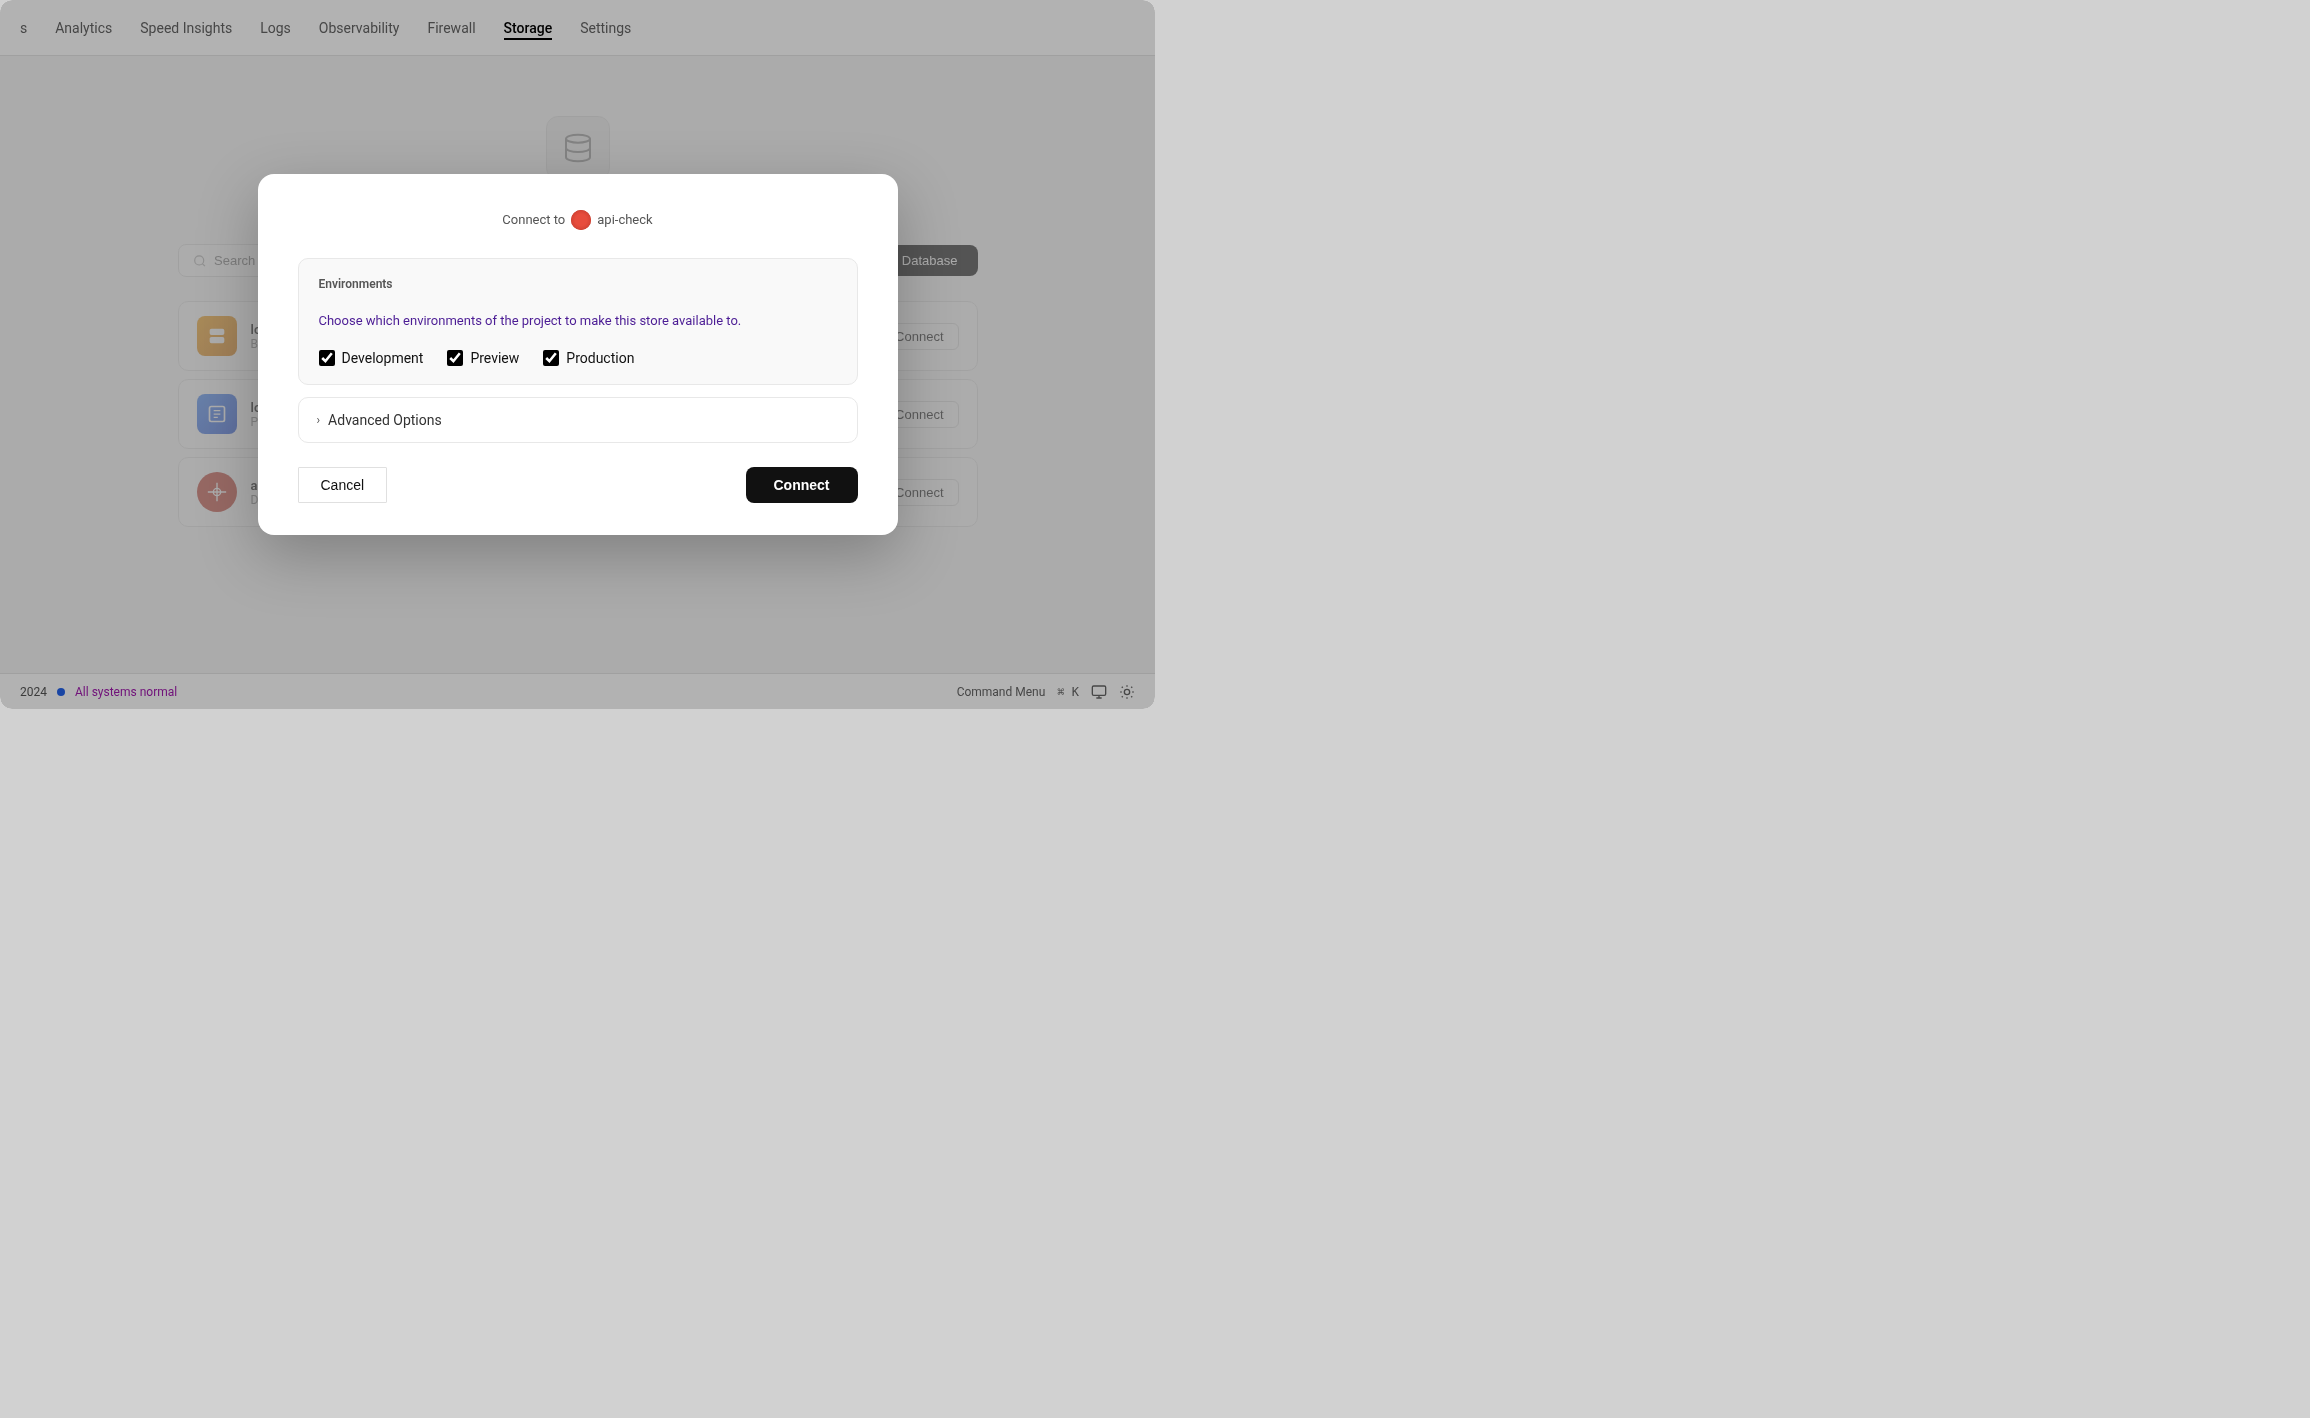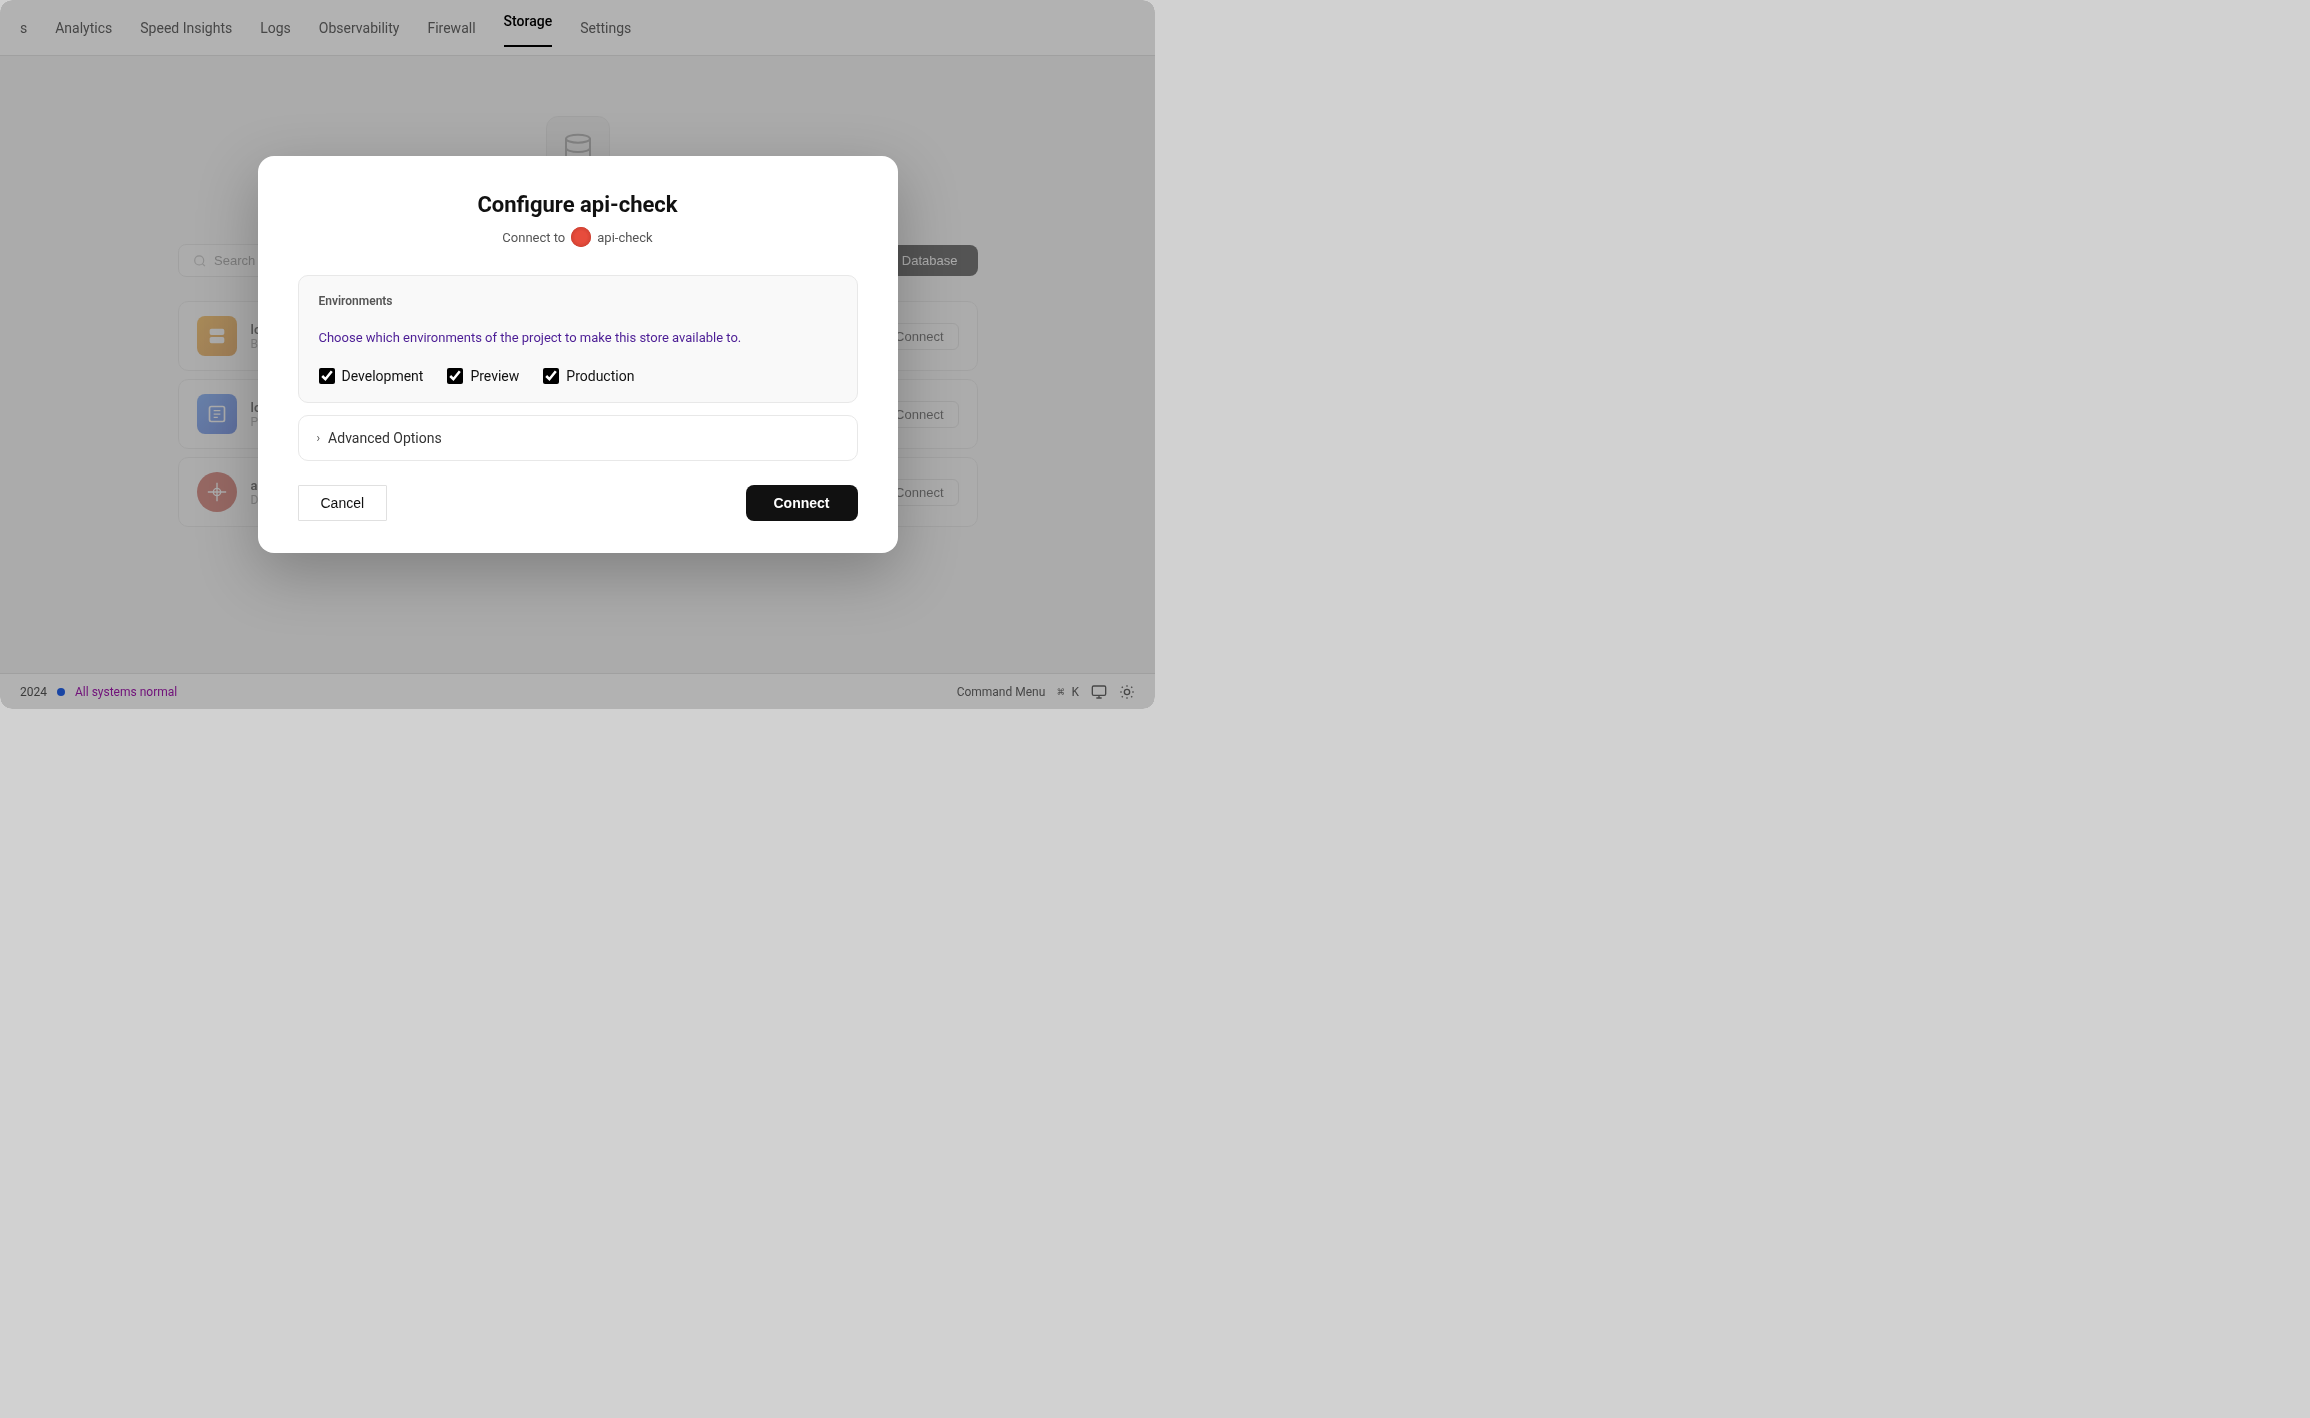--- a/index.html
+++ b/index.html
@@ -40,21 +40,21 @@
       cursor: pointer;
       padding: 4px 0;
       text-decoration: none;
       white-space: nowrap;
     }
 
     .nav-item.active {
       color: #000;
       font-weight: 500;
       border-bottom: 2px solid #000;
-      padding-bottom: 16px;
+      padding-bottom: 2px;
     }
 
     
     .main-content {
       padding: 40px 60px;
       display: flex;
       flex-direction: column;
       align-items: center;
       gap: 24px;
       filter: brightness(0.97);
@@ -527,21 +527,20 @@
         <line x1="4.22" y1="19.78" x2="5.64" y2="18.36"></line>
         <line x1="18.36" y1="5.64" x2="19.78" y2="4.22"></line>
       </svg>
     </div>
   </div>
 </div>
 
 <div class="overlay">
   <div class="modal">
 
-    <h2 class="modal-title">Configure api-check</h2>
 
     <div class="modal-subtitle">
       <span>Connect to</span>
       <span class="api-check-logo">
         <svg width="14" height="14" viewBox="0 0 24 24" fill="none">
           <circle cx="12" cy="12" r="10" fill="#c0392b"></circle>
           <line x1="2" y1="12" x2="22" y2="12" stroke="white" stroke-width="2"></line>
           <line x1="12" y1="2" x2="12" y2="22" stroke="white" stroke-width="2"></line>
           <circle cx="12" cy="12" r="4" fill="none" stroke="white" stroke-width="2"></circle>
         </svg>

